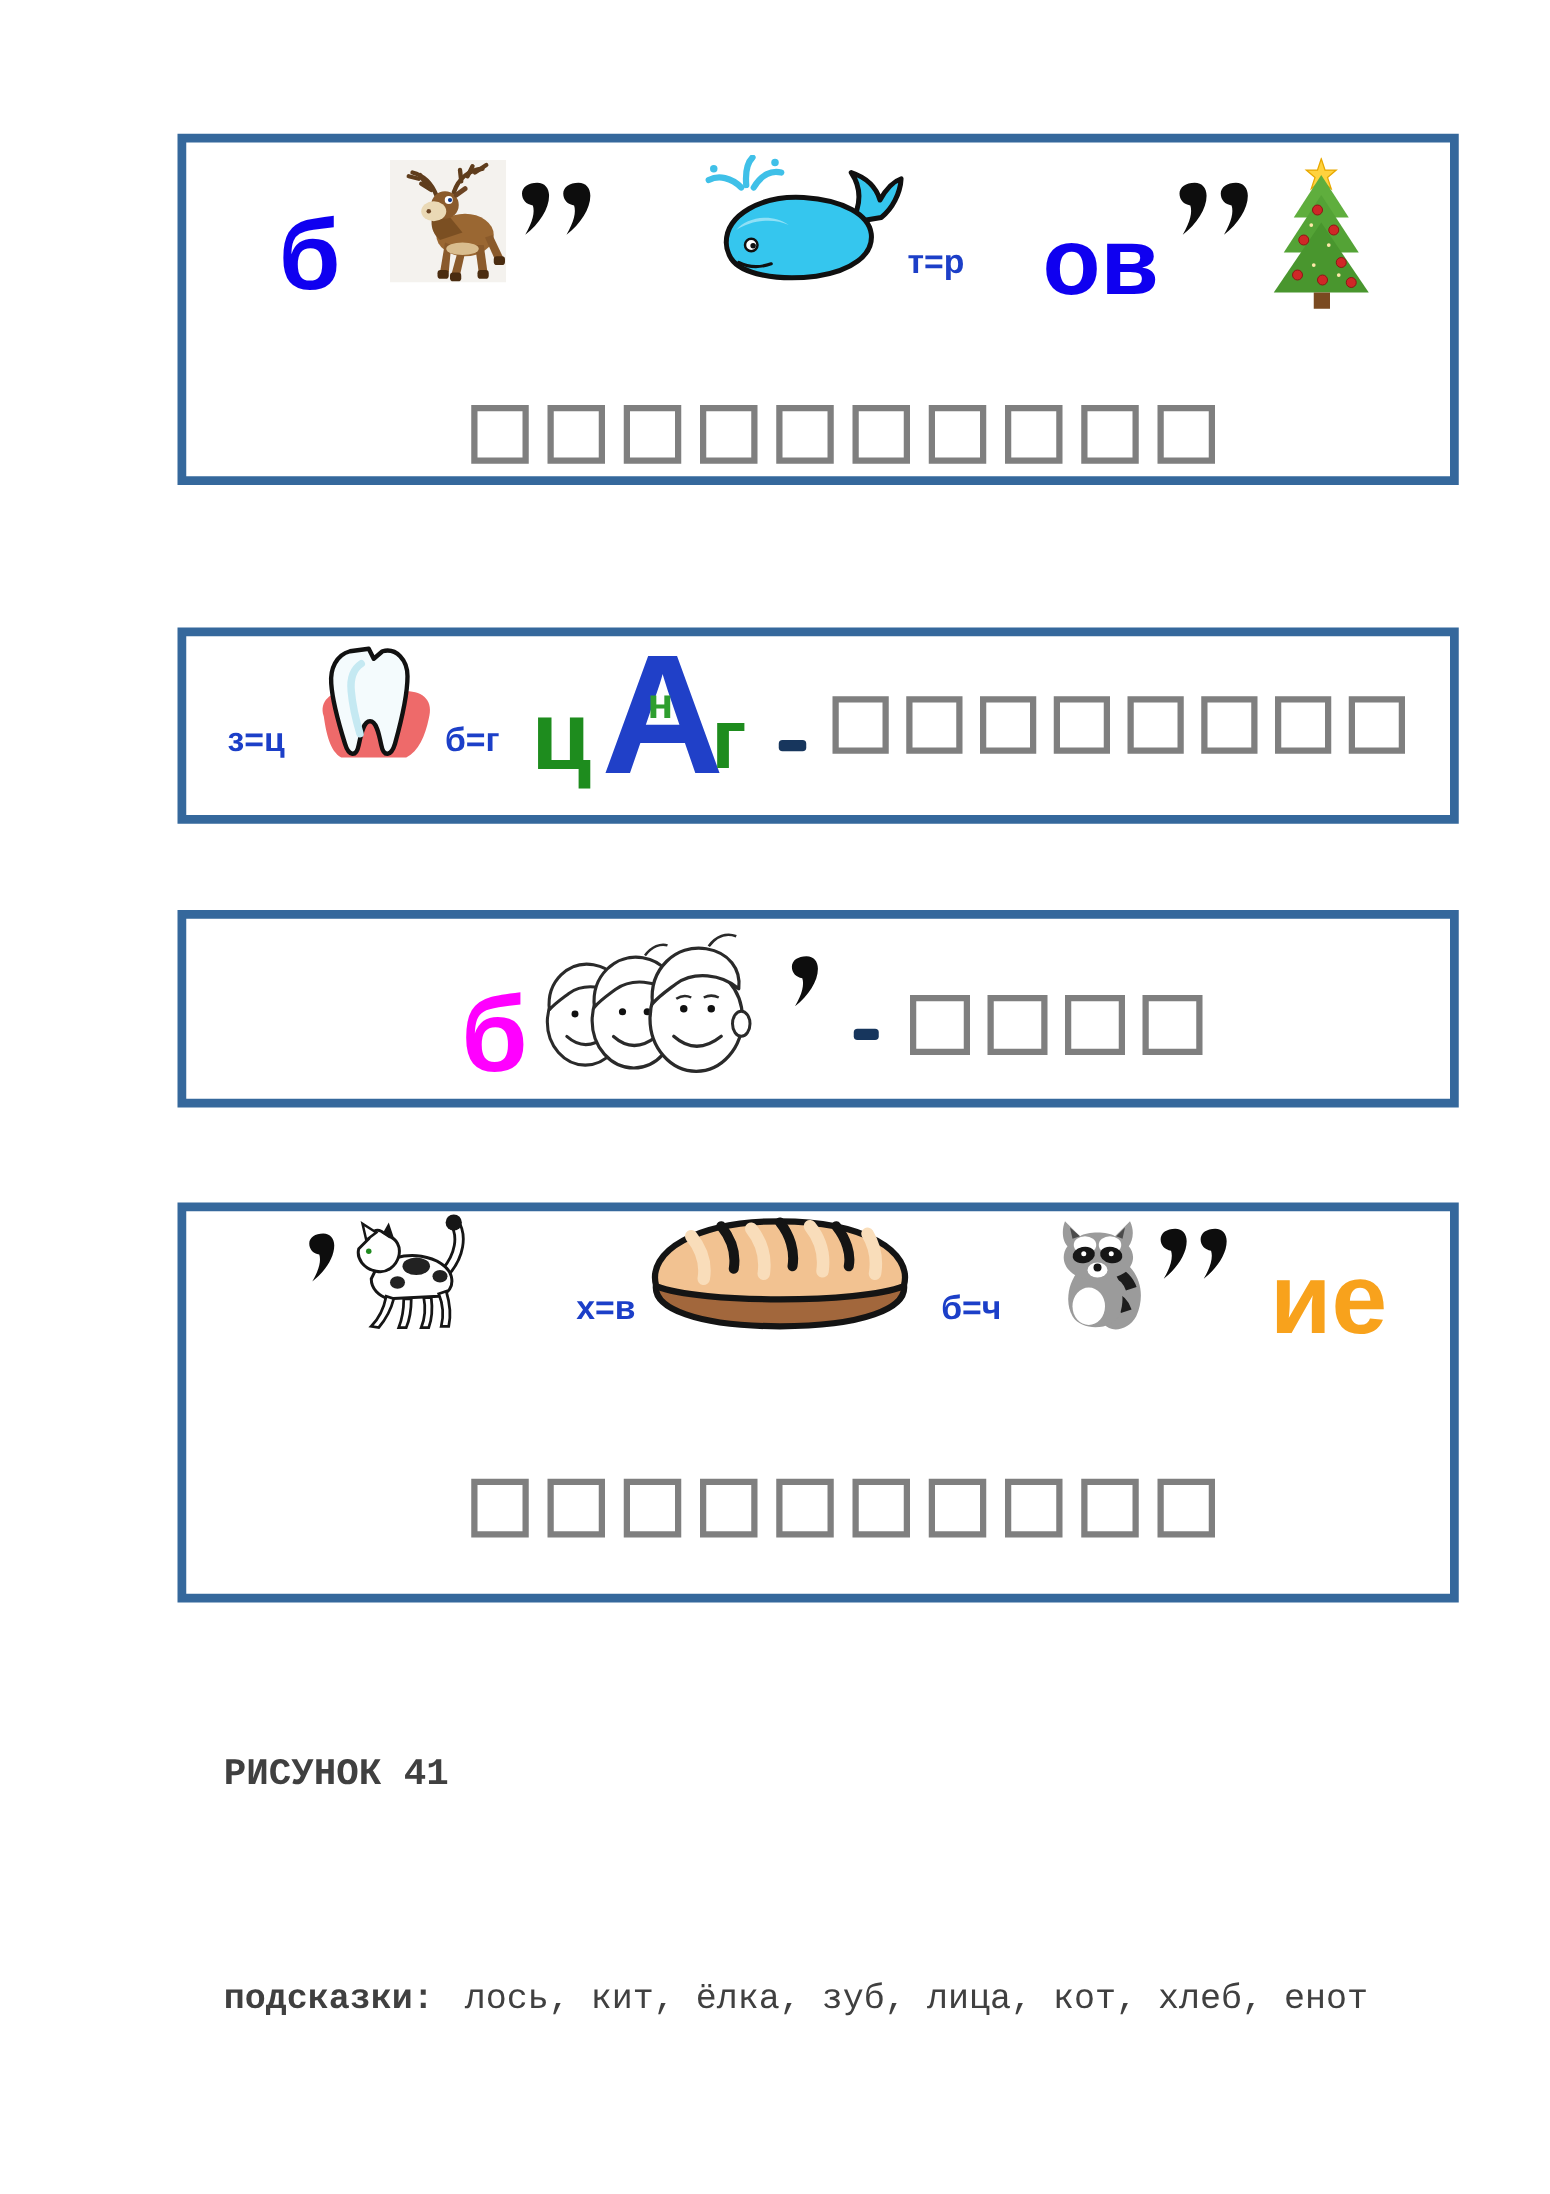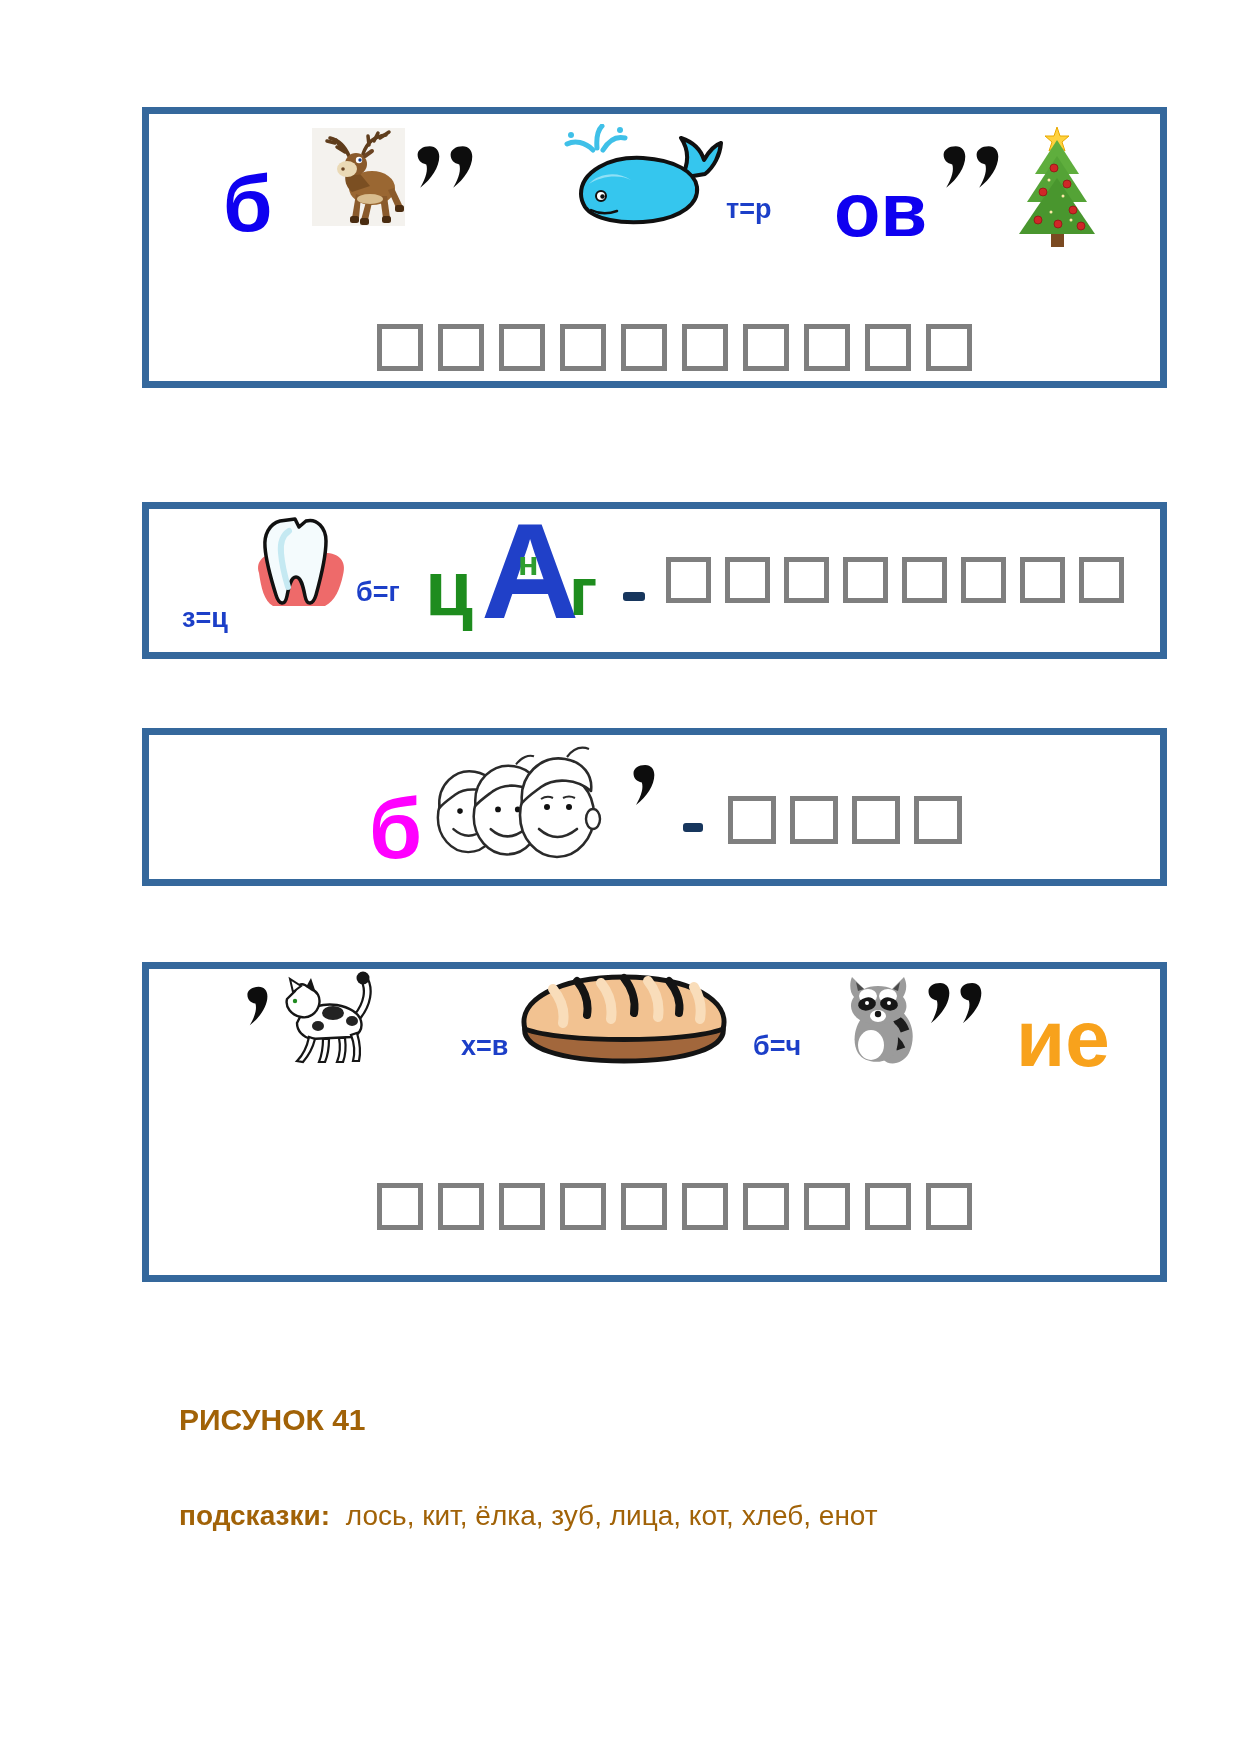--- a/index.html
+++ b/index.html
@@ -8,21 +8,21 @@
   .rebus{position:absolute;left:142px;width:1025px;border:7px solid #35689c;background:#fff;
          box-sizing:border-box;}
   .ltr{position:absolute;font-weight:700;line-height:1;white-space:pre;}
   .sub{position:absolute;font-weight:700;line-height:1;font-size:27px;color:#1c3fc8;}
   .img{position:absolute;display:block;line-height:0;}
   .commas{position:absolute;display:flex;gap:7px;}
   .comma{display:block;}
   .cells{position:absolute;display:flex;}
   .cell{border:5px solid #7f7f7f;background:#fff;box-sizing:border-box;flex:0 0 auto;}
   .dash{position:absolute;background:#17365d;border-radius:3px;}
-  .cap{position:absolute;font-family:Liberation Sans, sans-serif;color:#a16207;}
+  .cap{position:absolute;font-family:Liberation Mono, monospace;color:#404040;}
   .b{font-weight:700;}
   .blue{color:#0f00f0;} .green{color:#1e8c1e;} .abig{color:#2040c8;}
   .ngreen{color:#2f9e2f;} .magenta{color:#ff00ff;} .orange{color:#f8a21c;}
 </style>
 </head>
 <body>
 
 <div class="page">
 
   <section class="rebus" style="top:107px;height:281px;">
@@ -138,21 +138,21 @@
         <div class="cell" style="width: var(--w); height: var(--h);"></div>
         <div class="cell" style="width: var(--w); height: var(--h);"></div>
         <div class="cell" style="width: var(--w); height: var(--h);"></div>
         <div class="cell" style="width: var(--w); height: var(--h);"></div>
         <div class="cell" style="width: var(--w); height: var(--h);"></div>
         <div class="cell" style="width: var(--w); height: var(--h);"></div>
       </div>
   </section>
 
   <section class="rebus" style="top:502px;height:157px;">
-    <span class="sub" style="left:33px;top:70px;margin-top:26px;">з=ц</span>
+    <span class="sub" style="left:33px;top:70px;">з=ц</span>
 
     <span class="img" style="left:100px;top:0px;">
       <svg width="102" height="104" viewBox="0 0 102 104">
         <path d="M10 64 C6 52 16 44 28 44 L76 44 C90 44 98 52 94 66 C91 80 86 92 76 97 L24 97 C15 92 12 78 10 64 Z" fill="#ee6a6a"></path>
         <path d="M31 12 C20 15 15 26 16 38 C17 53 22 70 27 86 C30 96 36 97 38 87 C40 77 42 68 47 68 C52 68 54 77 56 87 C58 97 64 96 67 86 C72 68 77 48 77 32 C77 19 68 9 57 12 L50 18 L46 10 Z" fill="#f4fbfd" stroke="#111" stroke-width="3.5" stroke-linejoin="round"></path>
         <path d="M40 22 C34 26 31 34 32 44 C33 56 36 68 39 78" stroke="#c5e9f2" stroke-width="6" fill="none" stroke-linecap="round"></path>
       </svg>
     </span>
 
     <span class="sub" style="left:207px;top:70px;">б=г</span>
@@ -320,18 +320,18 @@
         <div class="cell" style="width: var(--w); height: var(--h);"></div>
         <div class="cell" style="width: var(--w); height: var(--h);"></div>
         <div class="cell" style="width: var(--w); height: var(--h);"></div>
         <div class="cell" style="width: var(--w); height: var(--h);"></div>
         <div class="cell" style="width: var(--w); height: var(--h);"></div>
       </div>
   </section>
 
   <div class="cap b" style="left:179px;top:1403px;font-size:30px;">РИСУНОК 41</div>
 
-  <div class="cap" style="left:179px;top:1500px;font-size:28px;">
+  <div class="cap" style="left:179px;top:1584px;font-size:28px;">
     <span class="b">подсказки:</span>
     <span style="margin-left:8px;">лось, кит, ёлка, зуб, лица, кот, хлеб, енот</span>
   </div>
 
 </div>
 
 </body></html>

